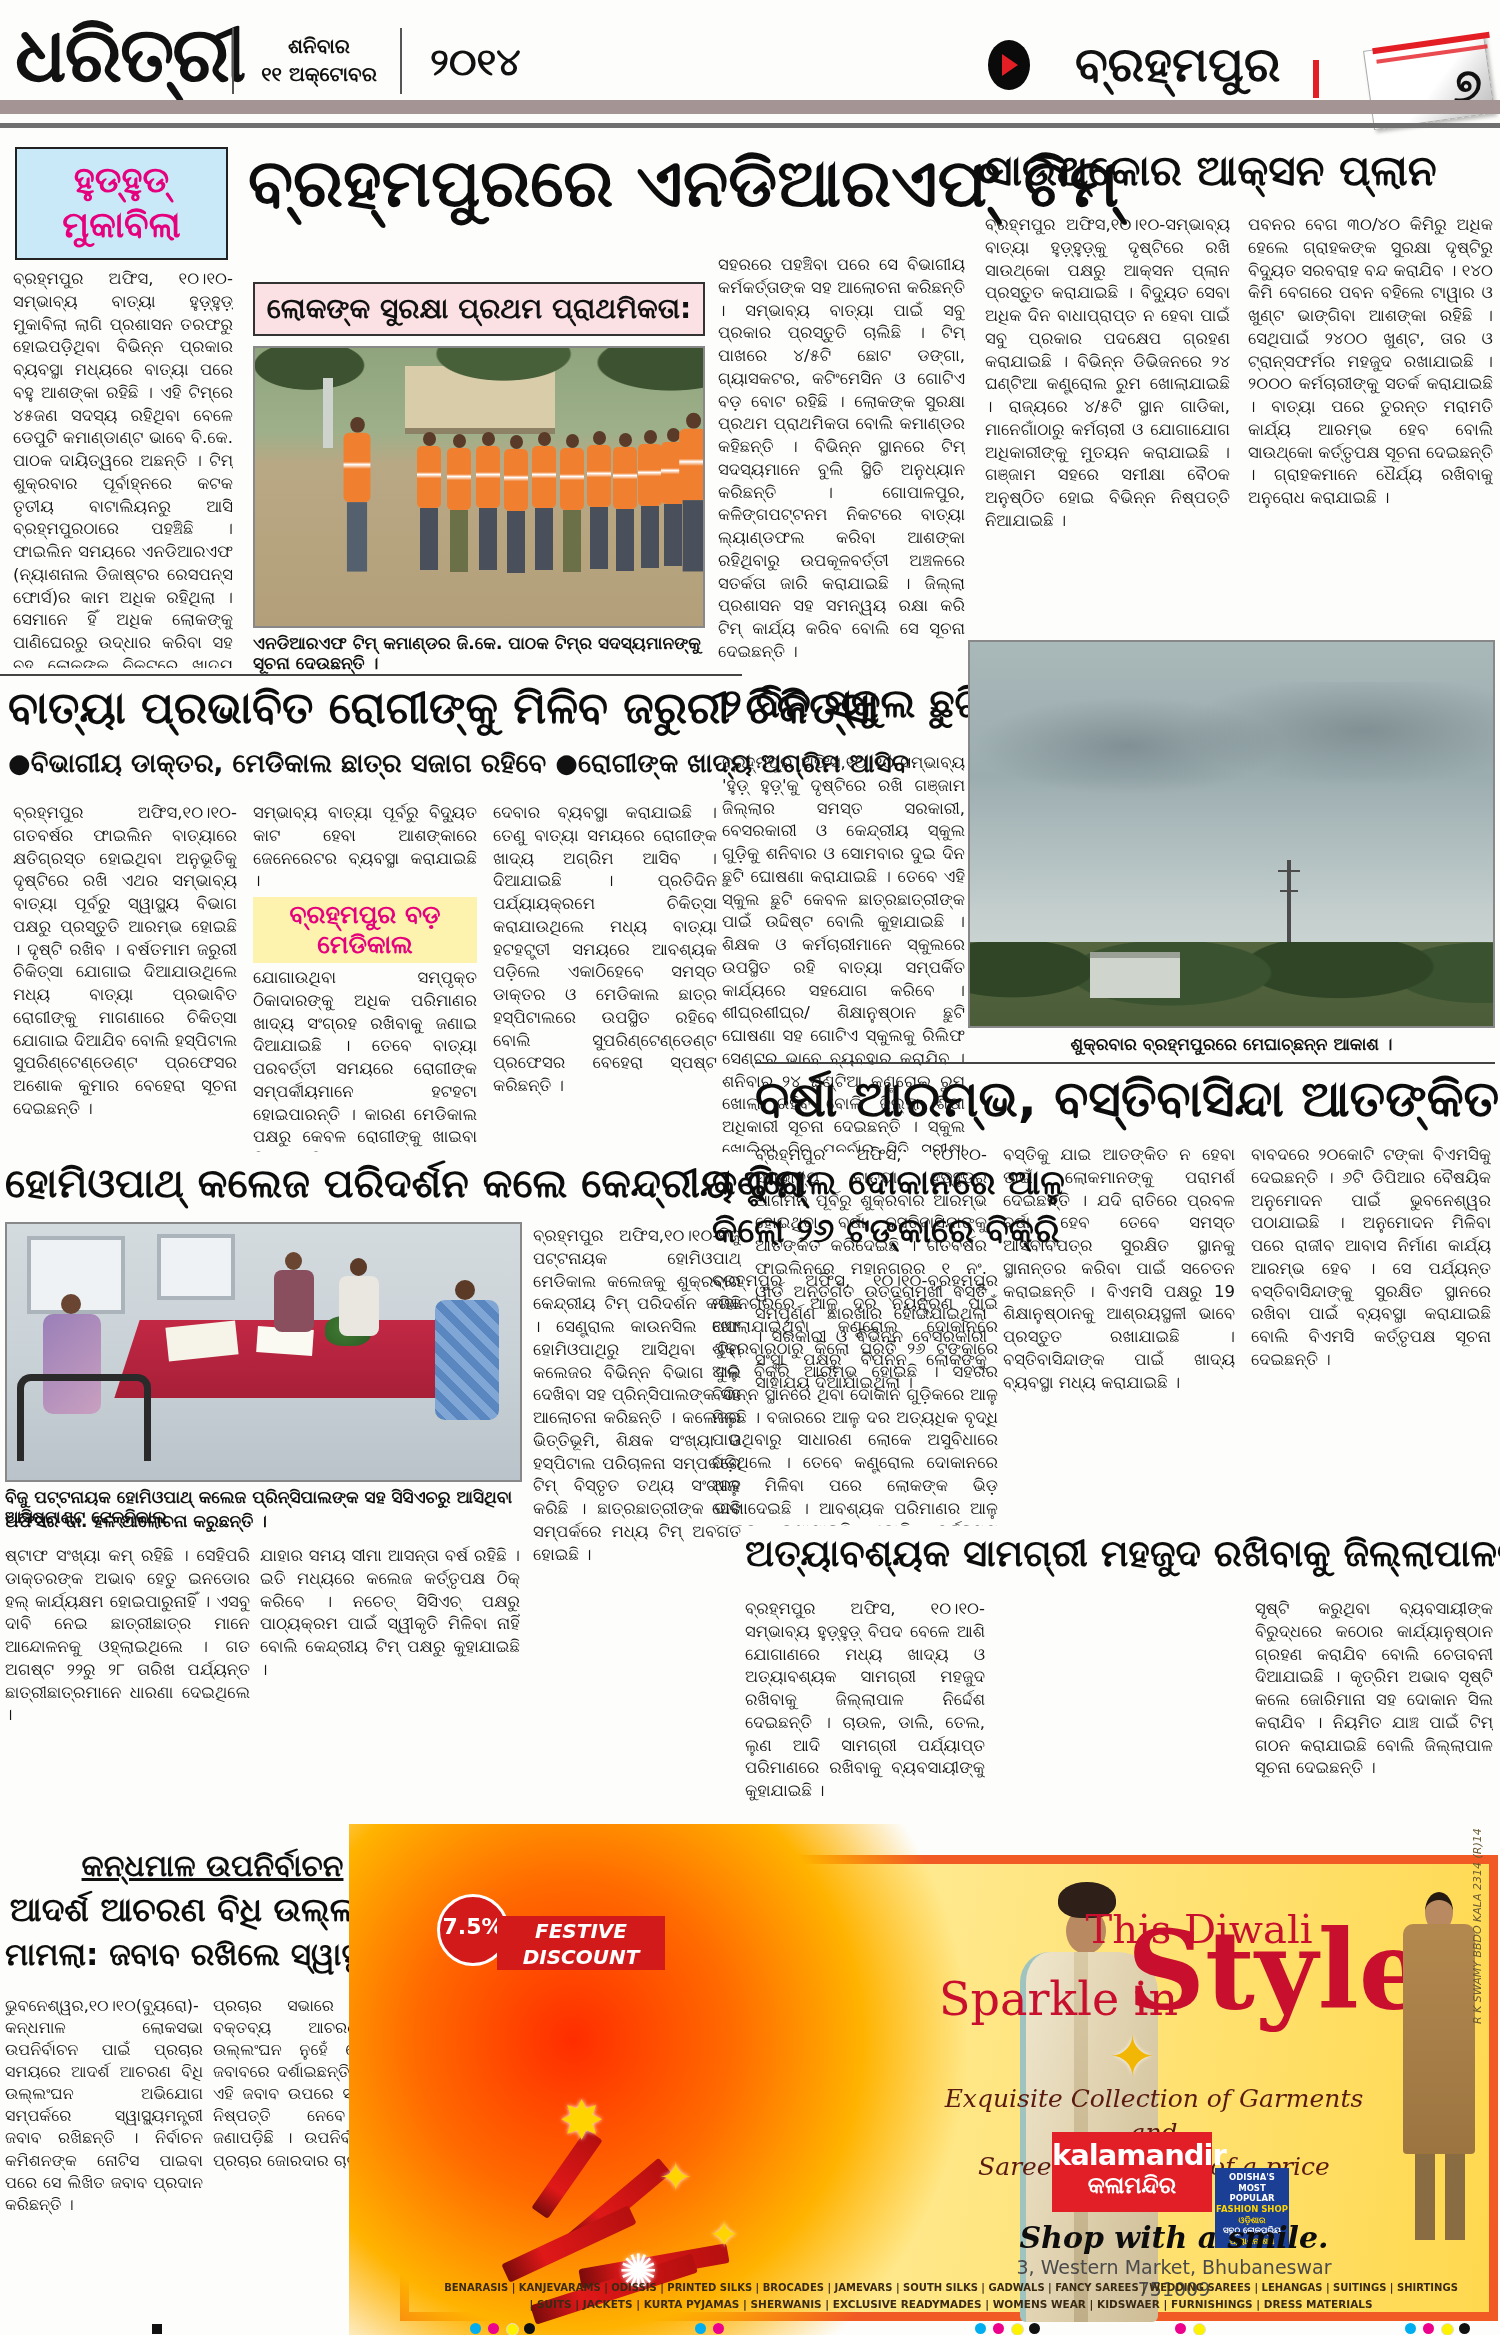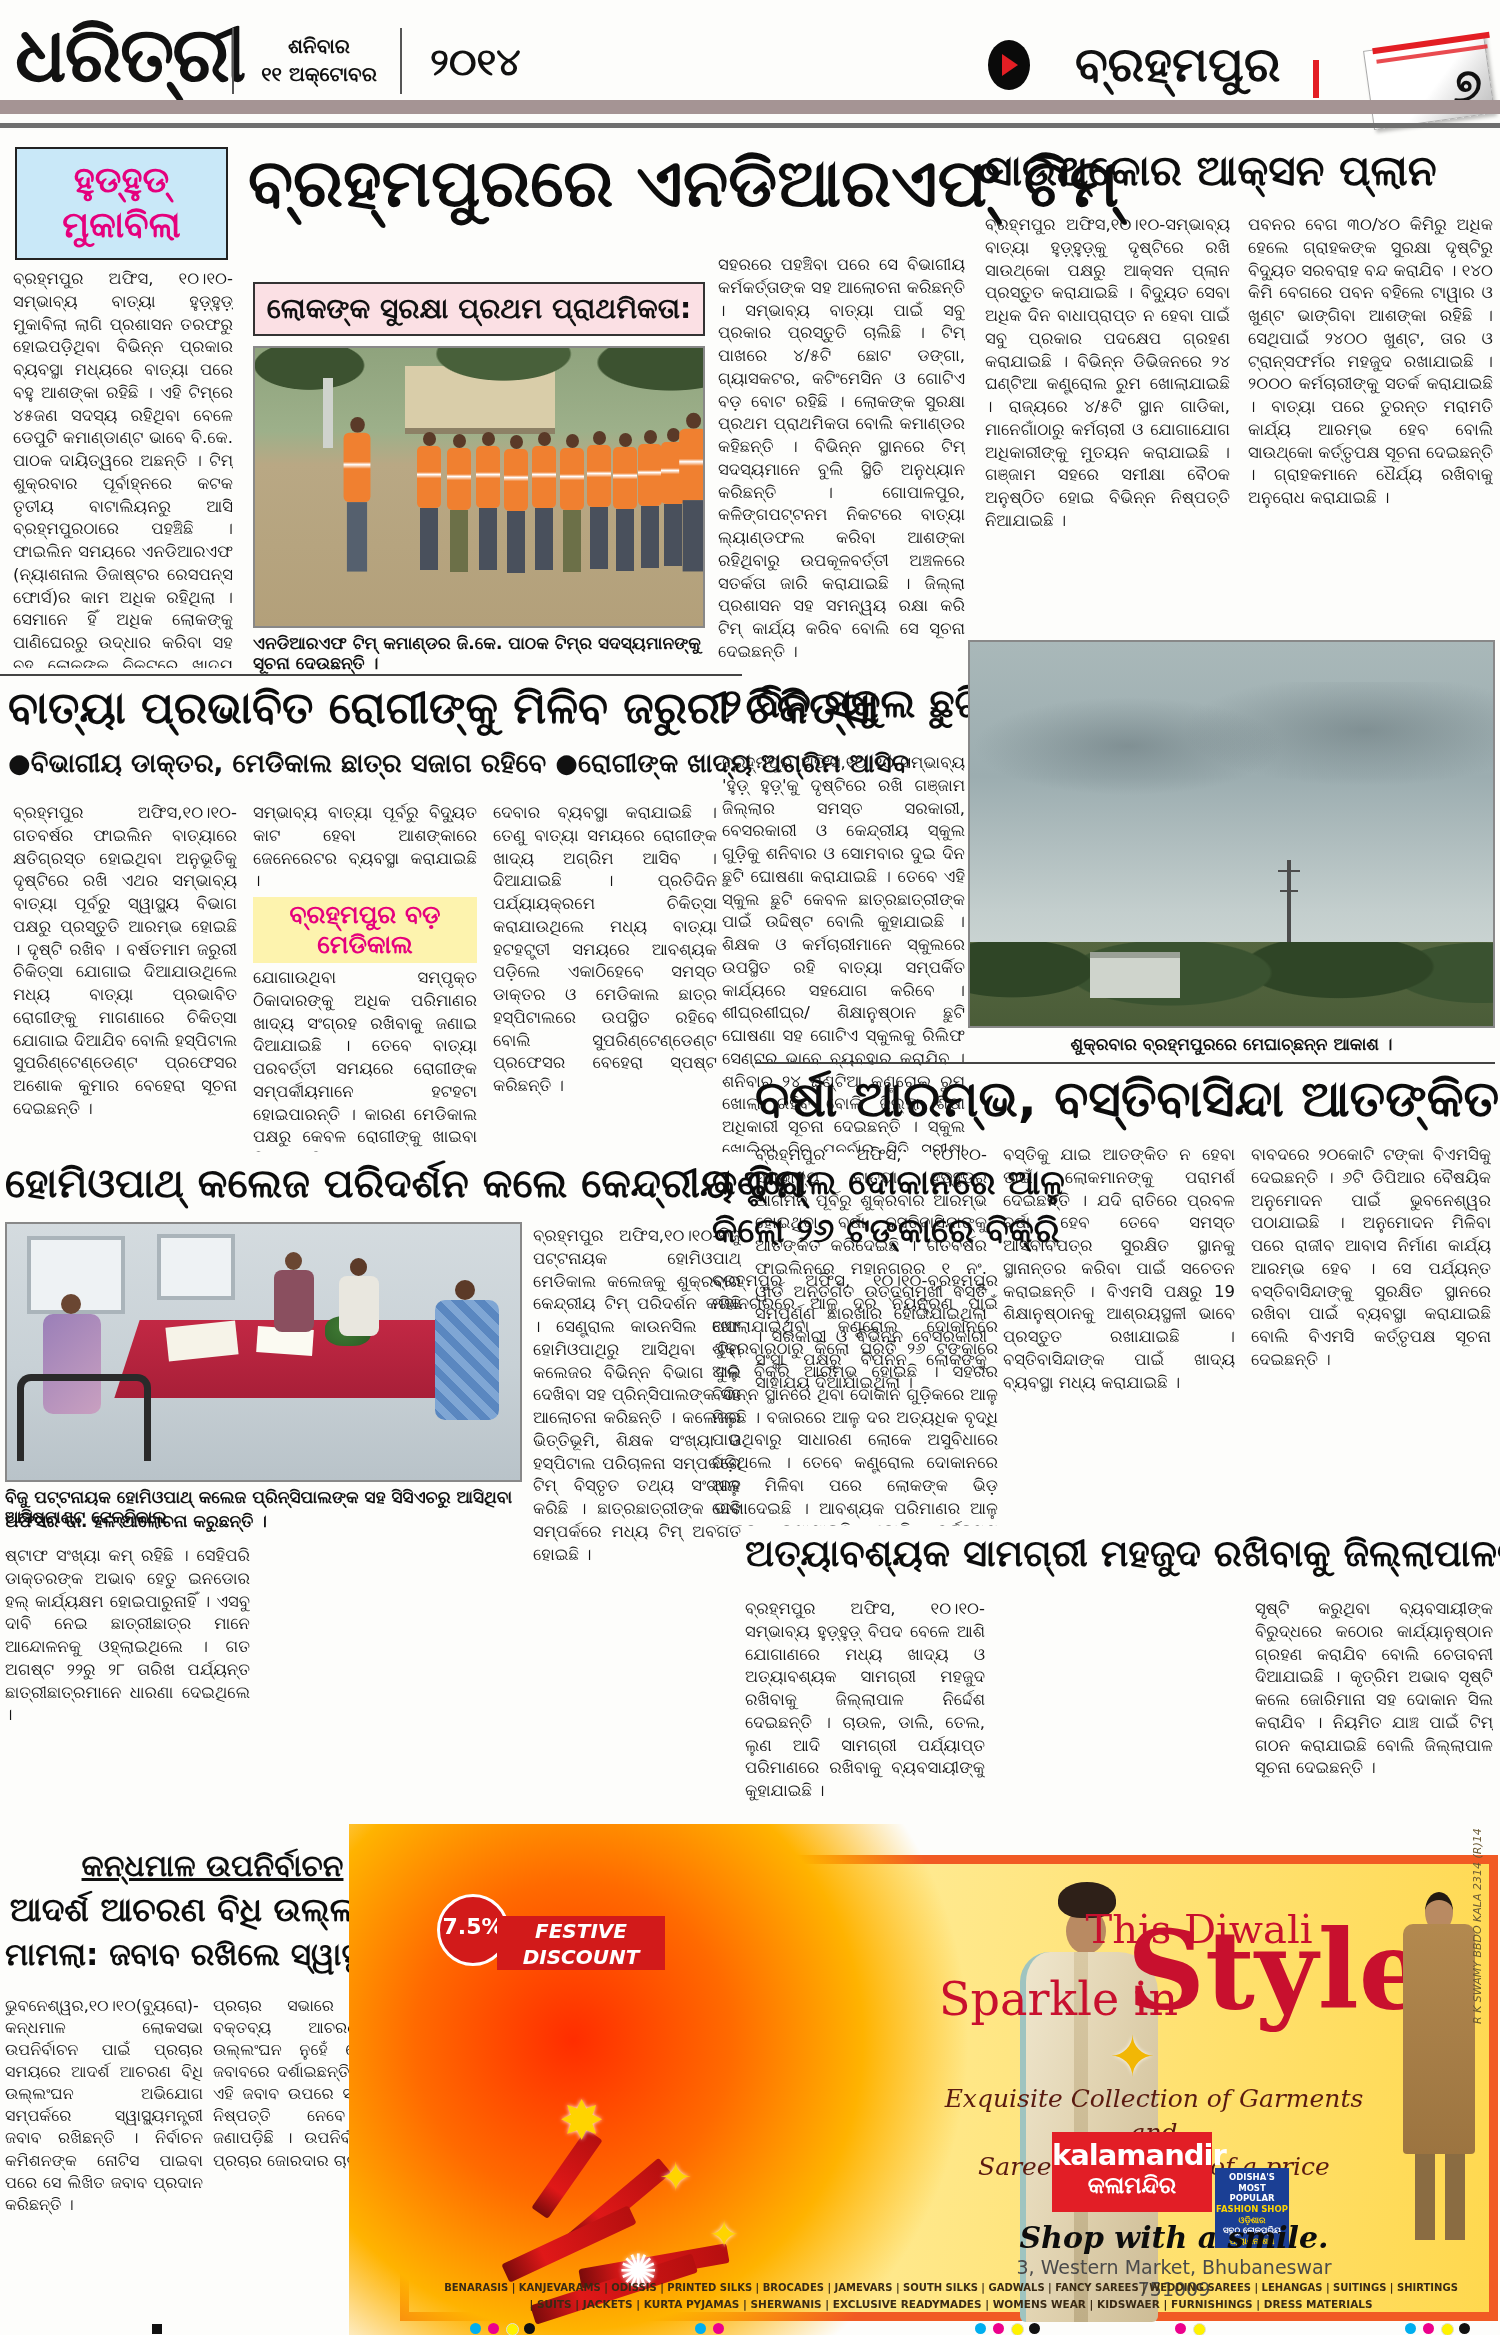--- a/index.html
+++ b/index.html
@@ -199,20 +199,21 @@
     <div class="abs" style="left:420px;top:56px;width:80px;height:160px;">
       <div style="position:absolute;left:28px;top:0;width:20px;height:20px;border-radius:50%;background:#5c3a28;"></div>
       <div style="position:absolute;left:8px;top:20px;width:64px;height:120px;background:repeating-linear-gradient(45deg,#5a87c0 0 8px,#7fa6d4 8px 16px);border-radius:10px;"></div>
     </div>
     <div class="abs" style="left:10px;top:150px;width:120px;height:80px;border:7px solid #2a2a2a;border-bottom:none;border-radius:14px 14px 0 0;background:transparent;"></div>
   </div>
   <div class="abs cap" style="left:5px;top:1487px;width:517px;">ବିଜୁ ପଟ୍ଟନାୟକ ହୋମିଓପାଥ୍ କଲେଜ ପ୍ରିନ୍ସିପାଲଙ୍କ ସହ ସିସିଏଚରୁ ଆସିଥିବା ଆସିଷ୍ଟାଣ୍ଟ ଟେକ୍ନିକାଲ</div>
   <div class="abs cap" style="left:5px;top:1511px;width:517px;">ଅଫିସର ଡା. ହଳ ଆଲୋଚନା କରୁଛନ୍ତି ।</div>
   <div class="col" style="left:533px;top:1225px;width:208px;height:538px;">ବ୍ରହ୍ମପୁର ଅଫିସ,୧୦।୧୦-ବିଜୁ ପଟ୍ଟନାୟକ ହୋମିଓପାଥ୍ ମେଡିକାଲ କଲେଜକୁ ଶୁକ୍ରବାର କେନ୍ଦ୍ରୀୟ ଟିମ୍ ପରିଦର୍ଶନ କରିଛି । ସେଣ୍ଟ୍ରାଲ କାଉନସିଲ ଅଫ ହୋମିଓପାଥିରୁ ଆସିଥିବା ଟିମ୍ କଲେଜର ବିଭିନ୍ନ ବିଭାଗ ବୁଲି ଦେଖିବା ସହ ପ୍ରିନ୍ସିପାଲଙ୍କ ସହ ଆଲୋଚନା କରିଛନ୍ତି । କଲେଜର ଭିତ୍ତିଭୂମି, ଶିକ୍ଷକ ସଂଖ୍ୟା ଓ ହସ୍ପିଟାଲ ପରିଚାଳନା ସମ୍ପର୍କରେ ଟିମ୍ ବିସ୍ତୃତ ତଥ୍ୟ ସଂଗ୍ରହ କରିଛି । ଛାତ୍ରଛାତ୍ରୀଙ୍କ ଦାବି ସମ୍ପର୍କରେ ମଧ୍ୟ ଟିମ୍ ଅବଗତ ହୋଇଛି ।</div>
   <div class="col" style="left:5px;top:1545px;width:245px;height:262px;">ଷ୍ଟାଫ ସଂଖ୍ୟା କମ୍ ରହିଛି । ସେହିପରି ଡାକ୍ତରଙ୍କ ଅଭାବ ହେତୁ ଇନଡୋର ହଲ୍ କାର୍ଯ୍ୟକ୍ଷମ ହୋଇପାରୁନାହିଁ । ଏସବୁ ଦାବି ନେଇ ଛାତ୍ରୀଛାତ୍ର ମାନେ ଆନ୍ଦୋଳନକୁ ଓହ୍ଲାଇଥିଲେ । ଗତ ଅଗଷ୍ଟ ୨୨ରୁ ୨୮ ତାରିଖ ପର୍ଯ୍ୟନ୍ତ ଛାତ୍ରୀଛାତ୍ରମାନେ ଧାରଣା ଦେଇଥିଲେ ।</div>
+  <div class="col" style="left:260px;top:1545px;width:260px;height:262px;">ଯାହାର ସମୟ ସୀମା ଆସନ୍ତା ବର୍ଷ ରହିଛି । ଇତି ମଧ୍ୟରେ କଲେଜ କର୍ତ୍ତୃପକ୍ଷ ଠିକ୍ କରିବେ । ନଚେତ୍ ସିସିଏଚ୍ ପକ୍ଷରୁ ପାଠ୍ୟକ୍ରମ ପାଇଁ ସ୍ୱୀକୃତି ମିଳିବା ନାହିଁ ବୋଲି କେନ୍ଦ୍ରୀୟ ଟିମ୍ ପକ୍ଷରୁ କୁହାଯାଇଛି ।</div>
 
   <div class="abs hl" style="left:712px;top:1164px;width:288px;font-size:34px;text-align:center;white-space:nowrap;">କଣ୍ଟ୍ରୋଲ ଦୋକାନରେ ଆଳୁ</div>
   <div class="abs hl" style="left:712px;top:1212px;width:288px;font-size:34px;text-align:center;white-space:nowrap;">କିଲୋ ୨୬ ଟଙ୍କାରେ ବିକ୍ରି</div>
   <div class="col" style="left:712px;top:1270px;width:286px;height:256px;">ବ୍ରହ୍ମପୁର ଅଫିସ, ୧୦।୧୦-ବ୍ରହ୍ମପୁର ମହାନଗରରେ ଆଳୁ ଦର ନିୟନ୍ତ୍ରଣ ପାଇଁ ଖୋଲାଯାଇଥିବା କଣ୍ଟ୍ରୋଲ ଦୋକାନରେ ଶୁକ୍ରବାରଠାରୁ କିଲୋ ପ୍ରତି ୨୬ ଟଙ୍କାରେ ଆଳୁ ବିକ୍ରି ଆରମ୍ଭ ହୋଇଛି । ସହରର ବିଭିନ୍ନ ସ୍ଥାନରେ ଥିବା ଦୋକାନ ଗୁଡ଼ିକରେ ଆଳୁ ମିଳୁଛି । ବଜାରରେ ଆଳୁ ଦର ଅତ୍ୟଧିକ ବୃଦ୍ଧି ପାଇଥିବାରୁ ସାଧାରଣ ଲୋକେ ଅସୁବିଧାରେ ପଡ଼ିଥିଲେ । ତେବେ କଣ୍ଟ୍ରୋଲ ଦୋକାନରେ ଆଳୁ ମିଳିବା ପରେ ଲୋକଙ୍କ ଭିଡ଼ ଦେଖାଦେଇଛି । ଆବଶ୍ୟକ ପରିମାଣର ଆଳୁ ମହଜୁଦ ରଖାଯାଇଛି ବୋଲି କର୍ତ୍ତୃପକ୍ଷ କହିଛନ୍ତି ।</div>
 
   <div class="abs hl" style="left:745px;top:1534px;width:750px;font-size:37px;white-space:nowrap;">ଅତ୍ୟାବଶ୍ୟକ ସାମଗ୍ରୀ ମହଜୁଦ ରଖିବାକୁ ଜିଲ୍ଲାପାଳଙ୍କ ନିର୍ଦ୍ଦେଶ</div>
   <div class="col" style="left:745px;top:1598px;width:240px;height:218px;">ବ୍ରହ୍ମପୁର ଅଫିସ, ୧୦।୧୦-ସମ୍ଭାବ୍ୟ ହୁଡ଼୍‌ହୁଡ଼୍‌ ବିପଦ ବେଳେ ଆଶି ଯୋଗାଣରେ ମଧ୍ୟ ଖାଦ୍ୟ ଓ ଅତ୍ୟାବଶ୍ୟକ ସାମଗ୍ରୀ ମହଜୁଦ ରଖିବାକୁ ଜିଲ୍ଲାପାଳ ନିର୍ଦ୍ଦେଶ ଦେଇଛନ୍ତି । ଚାଉଳ, ଡାଲି, ତେଲ, ଲୁଣ ଆଦି ସାମଗ୍ରୀ ପର୍ଯ୍ୟାପ୍ତ ପରିମାଣରେ ରଖିବାକୁ ବ୍ୟବସାୟୀଙ୍କୁ କୁହାଯାଇଛି ।</div>
   <div class="col" style="left:1255px;top:1598px;width:238px;height:218px;">ସୃଷ୍ଟି କରୁଥିବା ବ୍ୟବସାୟୀଙ୍କ ବିରୁଦ୍ଧରେ କଠୋର କାର୍ଯ୍ୟାନୁଷ୍ଠାନ ଗ୍ରହଣ କରାଯିବ ବୋଲି ଚେତାବନୀ ଦିଆଯାଇଛି । କୃତ୍ରିମ ଅଭାବ ସୃଷ୍ଟି କଲେ ଜୋରିମାନା ସହ ଦୋକାନ ସିଲ କରାଯିବ । ନିୟମିତ ଯାଞ୍ଚ ପାଇଁ ଟିମ୍ ଗଠନ କରାଯାଇଛି ବୋଲି ଜିଲ୍ଲାପାଳ ସୂଚନା ଦେଇଛନ୍ତି ।</div>
 
   <div class="abs" style="left:10px;top:1848px;width:405px;text-align:center;font-size:30px;font-weight:800;text-decoration:underline;">କନ୍ଧମାଳ ଉପନିର୍ବାଚନ</div>

